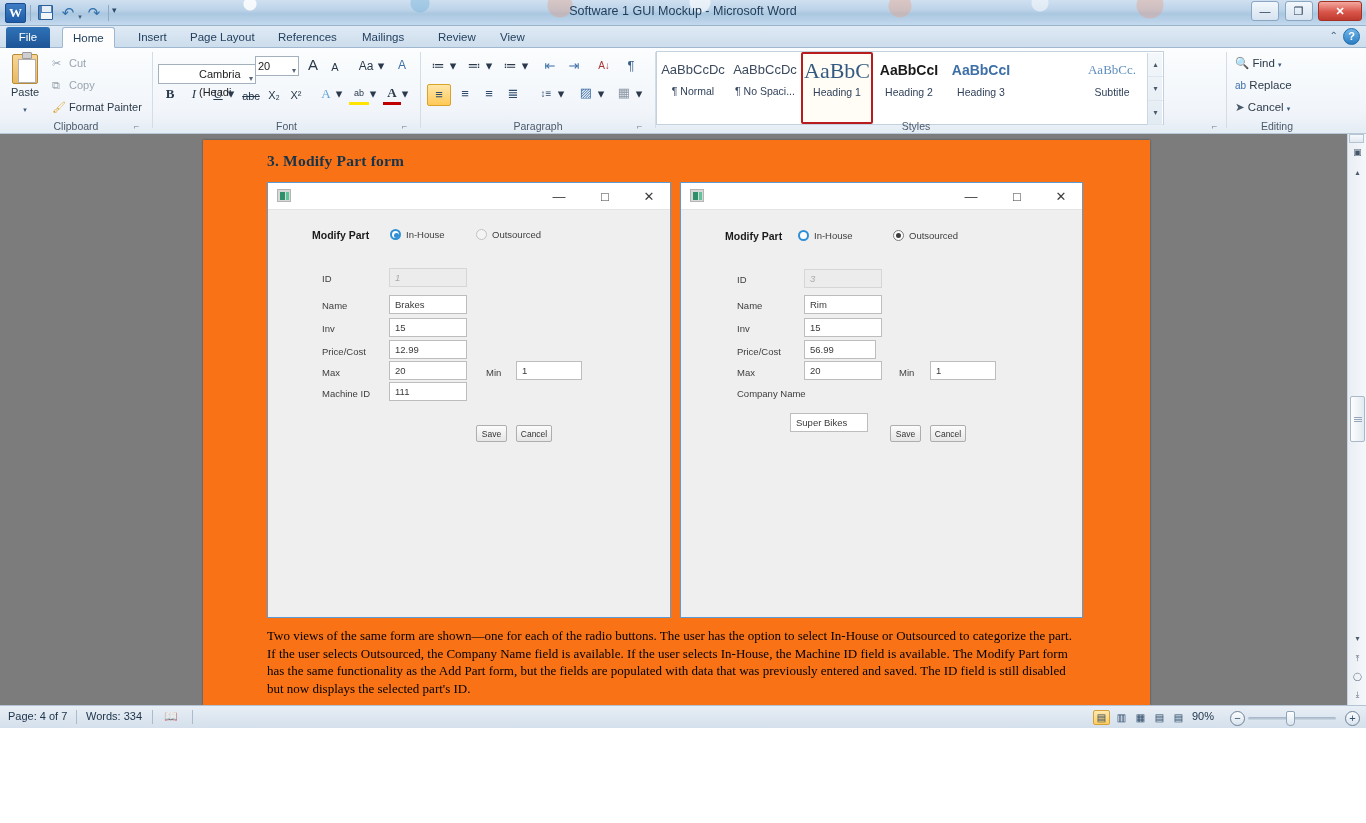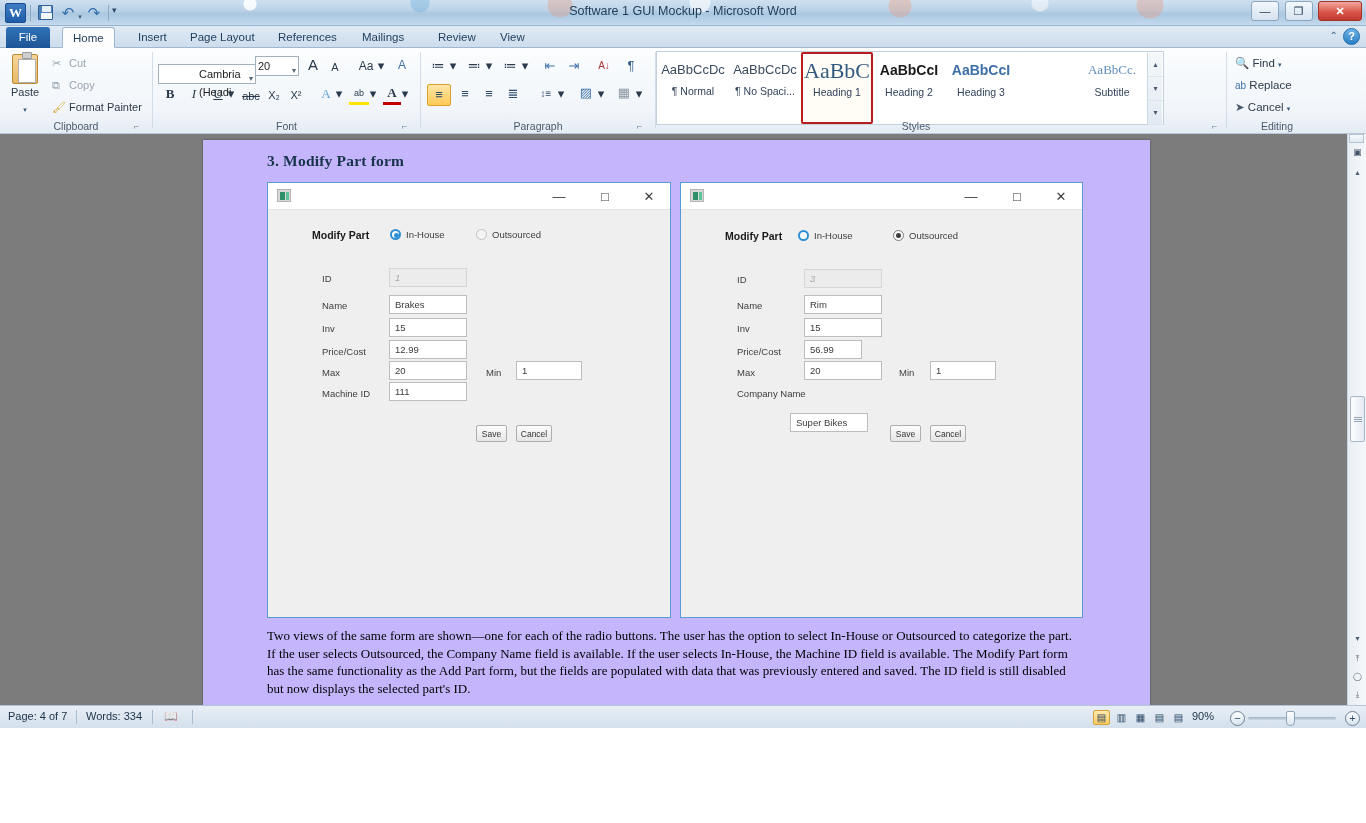--- a/index.html
+++ b/index.html
@@ -178,21 +178,21 @@
   
   .edit-item { position: absolute; font-size: 11.5px; color: #2c3a49; height: 19px; line-height: 19px; }
 
   
   .docarea {
     position: absolute; left: 0; top: 134px; width: 1366px; height: 571px;
     background: #7c7c7c;
   }
   .page {
     position: absolute; left: 203px; top: 6px; width: 947px; height: 565px;
-    background: #c4b5fd; box-shadow: 0 0 2px rgba(0,0,0,.45);
+    background: #f97316; box-shadow: 0 0 2px rgba(0,0,0,.45);
   }
   .heading {
     position: absolute; left: 64px; top: 12px;
     font-family: "Liberation Serif", serif; font-size: 15.5px; font-weight: bold; color: #16334a;
     letter-spacing: .2px;
   }
   .para {
     position: absolute; left: 64px; top: 487px; width: 810px;
     font-family: "Liberation Serif", serif; font-size: 13px; color: #000; line-height: 17.5px;
     text-align: left;
@@ -533,21 +533,21 @@
           <div class="f-lbl" style="left:56px; top:64px;">ID</div>
           <div class="f-in disabled" style="left:123px; top:59px; width:78px;">3</div>
 
           <div class="f-lbl" style="left:56px; top:90px;">Name</div>
           <div class="f-in" style="left:123px; top:85px; width:78px;">Rim</div>
 
           <div class="f-lbl" style="left:56px; top:113px;">Inv</div>
           <div class="f-in" style="left:123px; top:108px; width:78px;">15</div>
 
           <div class="f-lbl" style="left:56px; top:136px;">Price/Cost</div>
-          <div class="f-in" style="left:123px; top:130px; width:58px;">56.99</div>
+          <div class="f-in" style="left:123px; top:130px; width:72px;">56.99</div>
 
           <div class="f-lbl" style="left:56px; top:157px;">Max</div>
           <div class="f-in" style="left:123px; top:151px; width:78px;">20</div>
           <div class="f-lbl" style="left:218px; top:157px;">Min</div>
           <div class="f-in" style="left:249px; top:151px; width:66px;">1</div>
 
           <div class="f-lbl" style="left:56px; top:178px;">Company Name</div>
           <div class="f-in" style="left:109px; top:172px; width:78px;margin-top:31px;">Super Bikes</div>
 
           <div class="btn" style="left:209px; top:215px;">Save</div>

